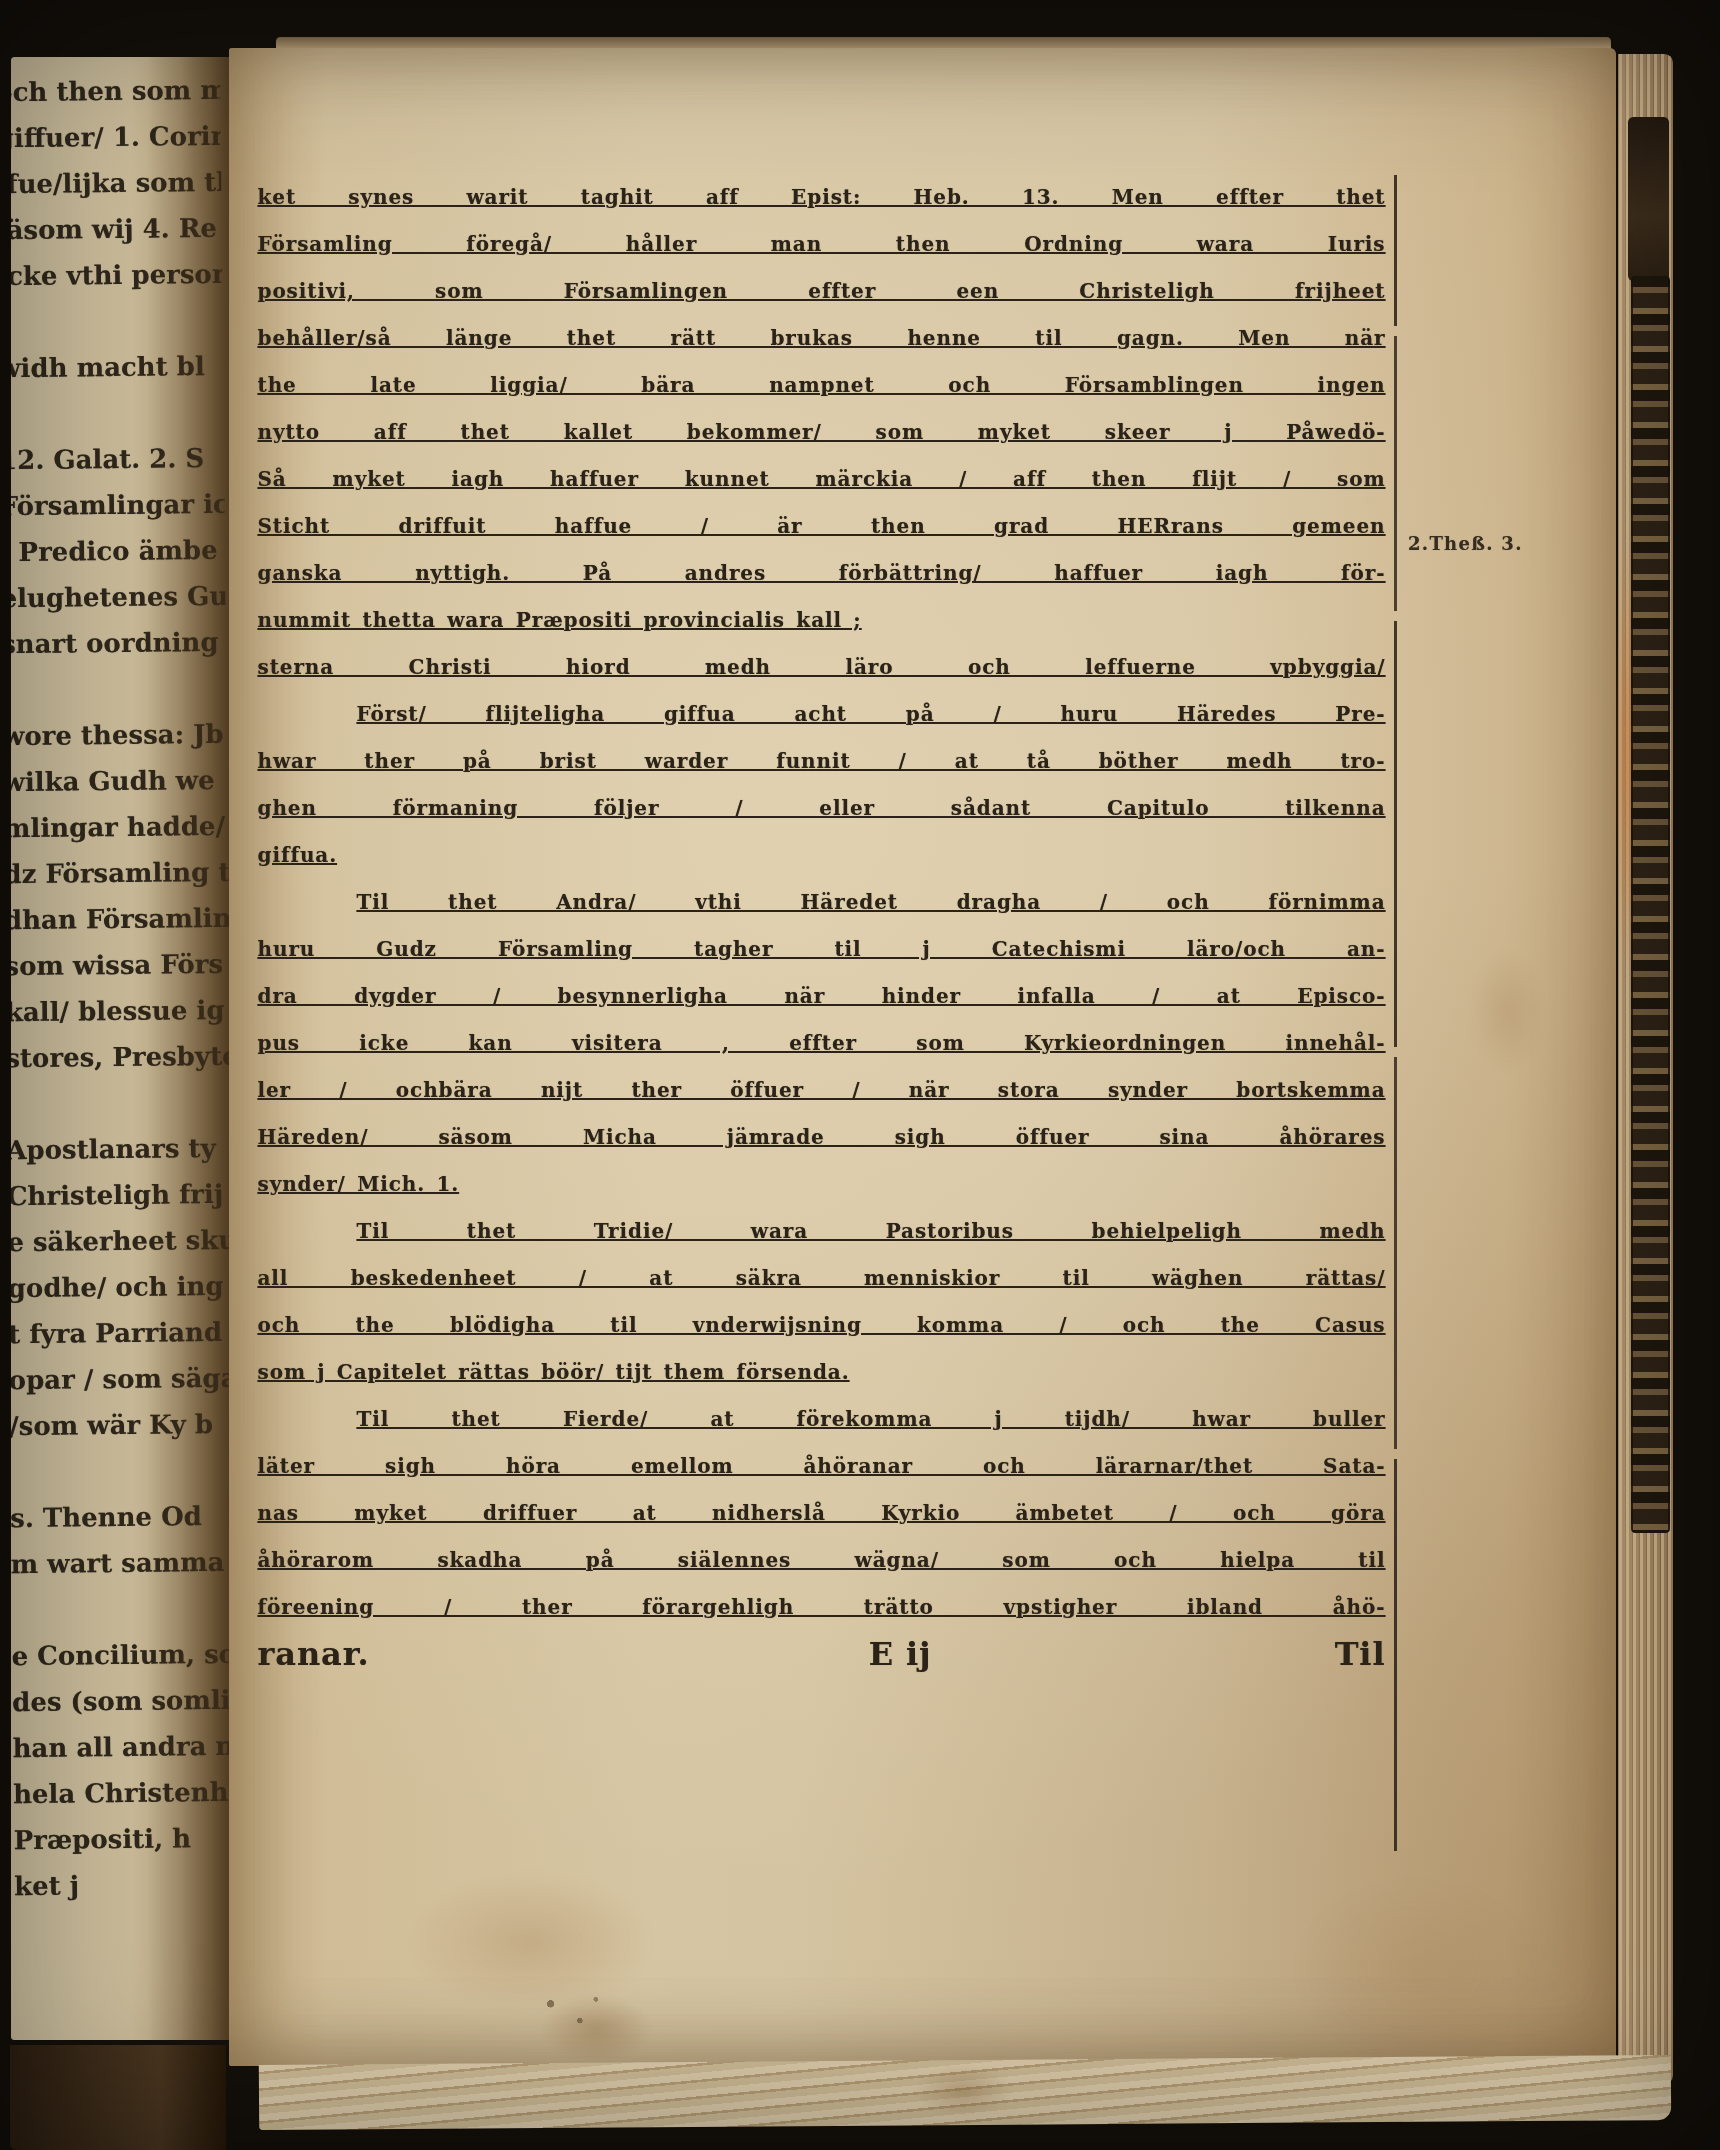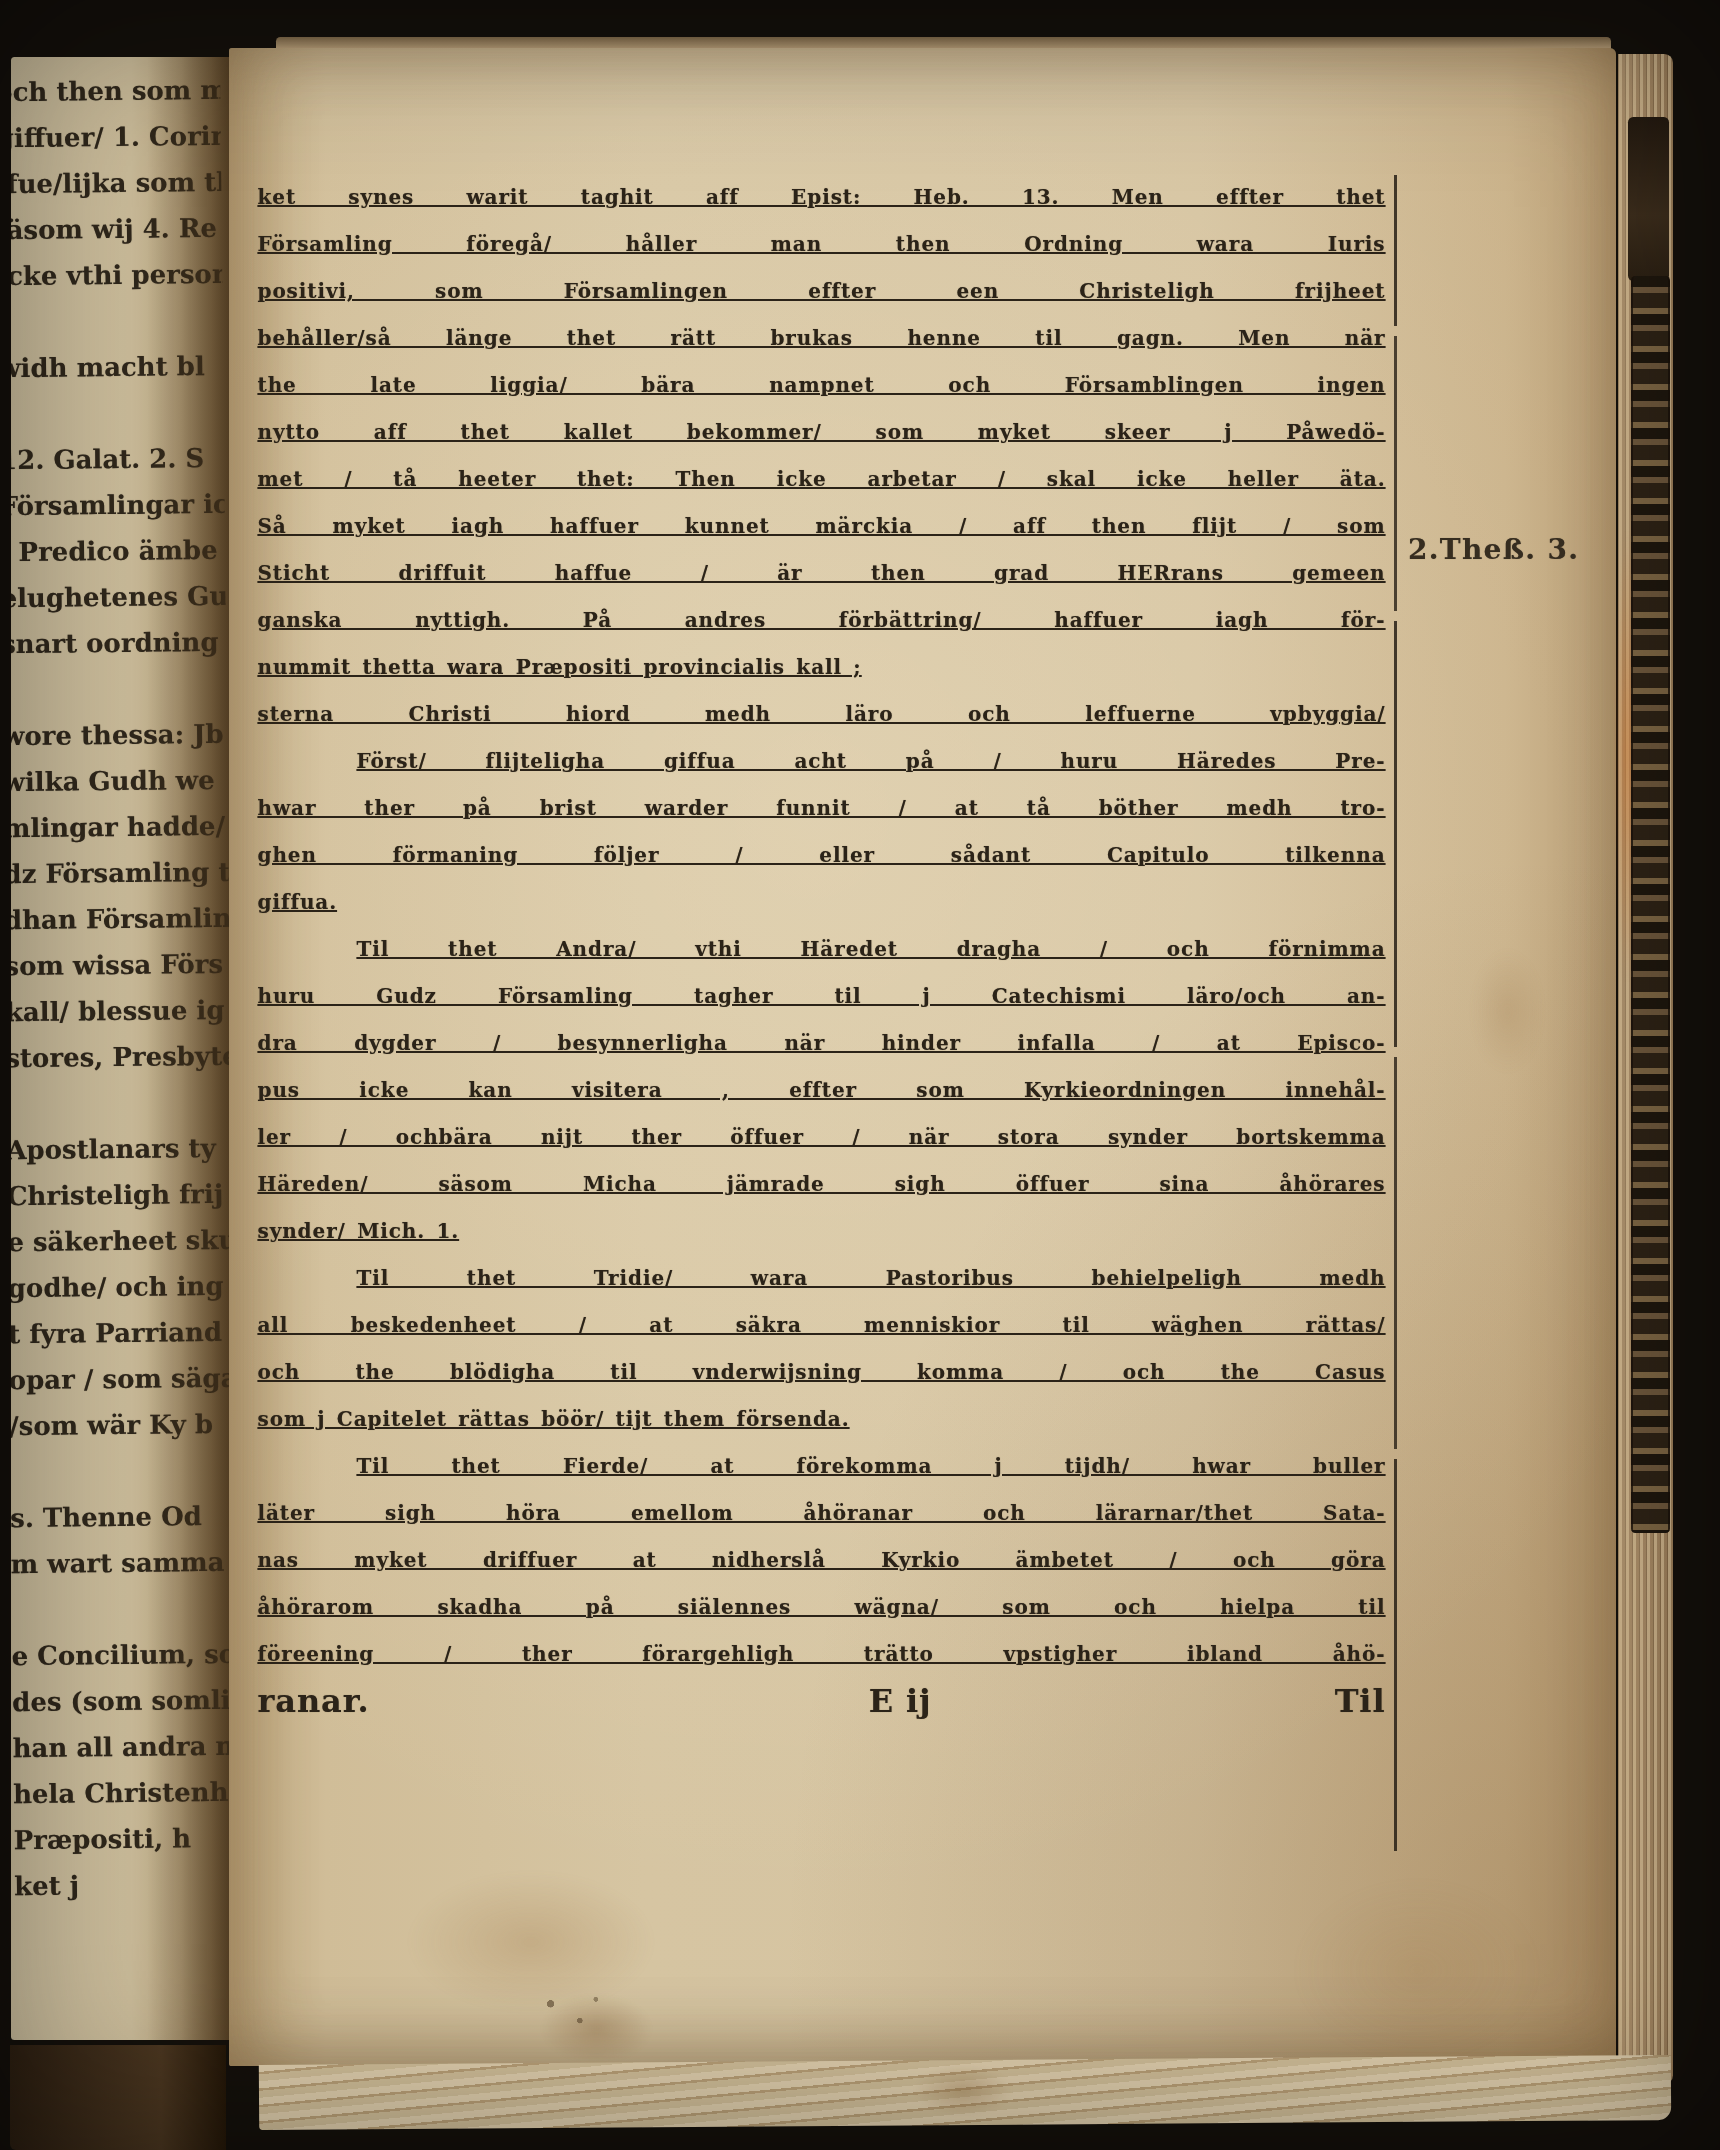--- a/index.html
+++ b/index.html
@@ -74,21 +74,21 @@
     position:absolute;left:1165px;top:127px;width:2.6px;height:1676px;
     background:linear-gradient(180deg,
       rgba(40,32,22,.85) 0 9%,   transparent 9% 9.6%,
       rgba(40,32,22,.80) 9.6% 26%, transparent 26% 26.6%,
       rgba(40,32,22,.85) 26.6% 52%, transparent 52% 52.6%,
       rgba(40,32,22,.80) 52.6% 76%, transparent 76% 76.6%,
       rgba(40,32,22,.85) 76.6% 100%);
   }
   .margin-note{
     position:absolute;left:1179px;top:485px;
-    font-weight:700;font-size:28px;letter-spacing:1.3px;
+    font-weight:700;font-size:18px;letter-spacing:1.3px;
     color:#362d20;text-shadow:0 0 0.9px rgba(43,35,24,.4);
   }
   
   .fore-edge{
     position:absolute;left:1618px;top:54px;width:55px;height:2030px;
     background:
       repeating-linear-gradient(90deg, rgba(90,65,40,.35) 0 1.3px, rgba(205,180,140,.9) 1.3px 4.3px, rgba(160,130,95,.6) 4.3px 7px),
       linear-gradient(90deg,#c4ab84,#9a7c54);
     border-radius:0 8.6px 8.6px 0;
   }
@@ -198,21 +198,20 @@
 
 <div class="main-page">
   <div class="text-block">
     <div>
         <div class="tline">ket synes warit taghit aff Epist: Heb. 13.  Men effter thet</div>
         <div class="tline">Församling föregå/ håller man then Ordning wara Iuris</div>
         <div class="tline">positivi, som Församlingen effter een Christeligh frijheet</div>
         <div class="tline">behåller/så länge thet rätt brukas henne til gagn.  Men när</div>
         <div class="tline">the late liggia/ bära nampnet och Församblingen ingen</div>
         <div class="tline">nytto aff thet kallet bekommer/ som myket skeer j Påwedö-</div>
-        <div class="tline">met / tå heeter thet:  Then icke arbetar / skal icke heller äta.</div>
         <div class="tline">Så myket iagh haffuer kunnet märckia / aff then flijt / som</div>
         <div class="tline">Sticht driffuit haffue / är then grad HERrans gemeen</div>
         <div class="tline">ganska nyttigh.  På andres förbättring/ haffuer iagh för-</div>
         <div class="tline nojust">nummit thetta wara Præpositi provincialis kall ;</div>
         <div class="tline">sterna Christi hiord medh läro och leffuerne vpbyggia/</div>
         <div class="tline indent">Först/ flijteligha giffua acht på / huru Häredes Pre-</div>
         <div class="tline">hwar ther på brist warder funnit / at tå böther medh tro-</div>
         <div class="tline">ghen förmaning följer / eller sådant Capitulo tilkenna</div>
         <div class="tline nojust">giffua.</div>
         <div class="tline indent">Til thet Andra/ vthi Häredet dragha / och förnimma</div>

